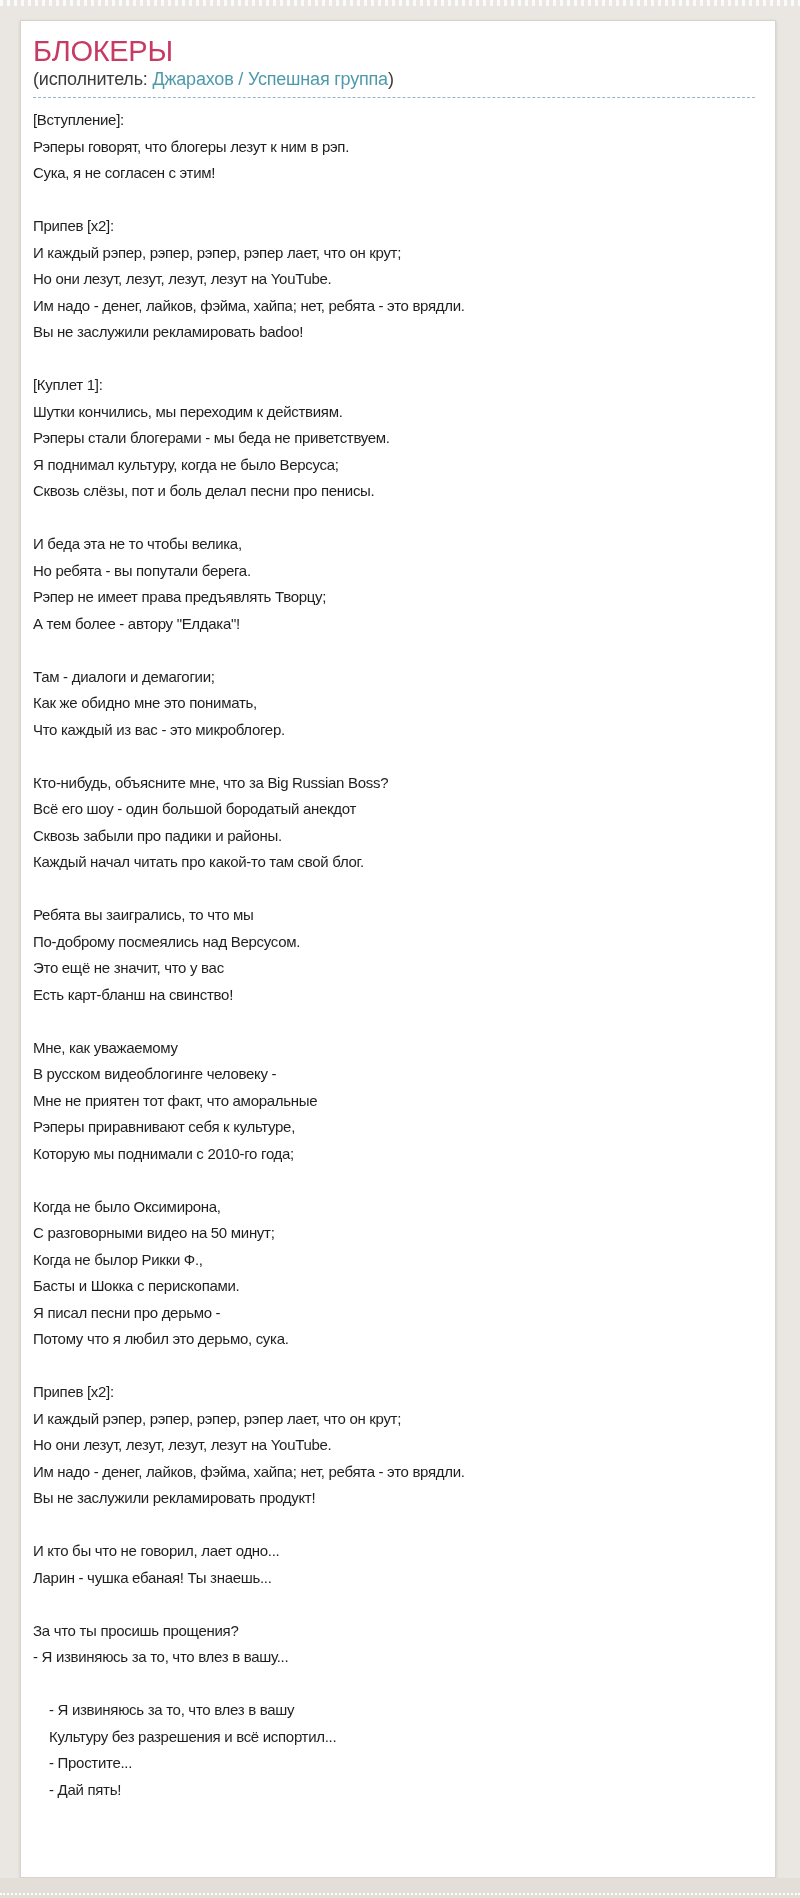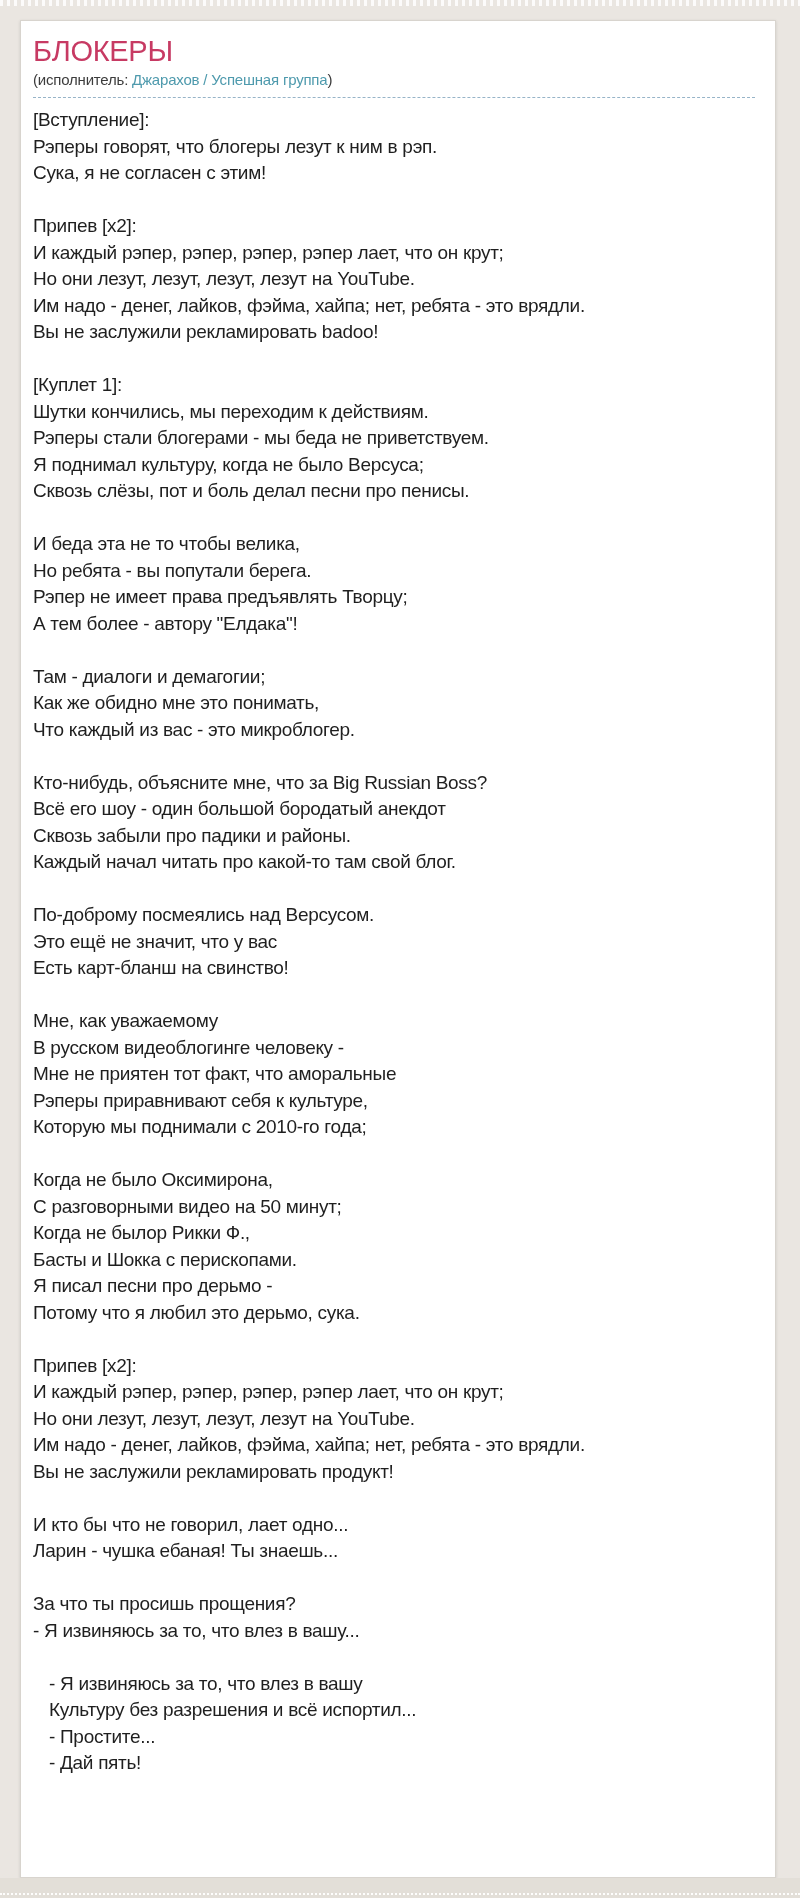--- a/index.html
+++ b/index.html
@@ -54,35 +54,35 @@
   .song-title {
     margin: 0;
     font-size: 29px;
     font-weight: normal;
     letter-spacing: -0.3px;
     color: #c73a63;
     line-height: 32px;
   }
   .artist-line {
     margin-top: 2px;
-    font-size: 15px;
+    font-size: 18px;
     letter-spacing: -0.2px;
     color: #3c3c3c;
     line-height: 21px;
   }
   .artist-line a {
     color: #4e9aad;
     text-decoration: none;
     cursor: pointer;
   }
   .artist-sep {
     color: #4e9aad;
   }
   .lyrics {
-    font-size: 19px;
+    font-size: 15px;
     letter-spacing: -0.3px;
     color: #1f1f1f;
     line-height: 26.5px;
   }
   .stanza {
     margin: 0 0 26.5px 0;
   }
   .stanza:last-child {
     margin-bottom: 0;
     margin-left: 16px;
@@ -135,20 +135,21 @@
         <div class="line">Как же обидно мне это понимать,</div>
         <div class="line">Что каждый из вас - это микроблогер.</div>
       </div>
       <div class="stanza">
         <div class="line">Кто-нибудь, объясните мне, что за Big Russian Boss?</div>
         <div class="line">Всё его шоу - один большой бородатый анекдот</div>
         <div class="line">Сквозь забыли про падики и районы.</div>
         <div class="line">Каждый начал читать про какой-то там свой блог.</div>
       </div>
       <div class="stanza">
+        <div class="line">Ребята вы заигрались, то что мы</div>
         <div class="line">По-доброму посмеялись над Версусом.</div>
         <div class="line">Это ещё не значит, что у вас</div>
         <div class="line">Есть карт-бланш на свинство!</div>
       </div>
       <div class="stanza">
         <div class="line">Мне, как уважаемому</div>
         <div class="line">В русском видеоблогинге человеку -</div>
         <div class="line">Мне не приятен тот факт, что аморальные</div>
         <div class="line">Рэперы приравнивают себя к культуре,</div>
         <div class="line">Которую мы поднимали с 2010-го года;</div>

